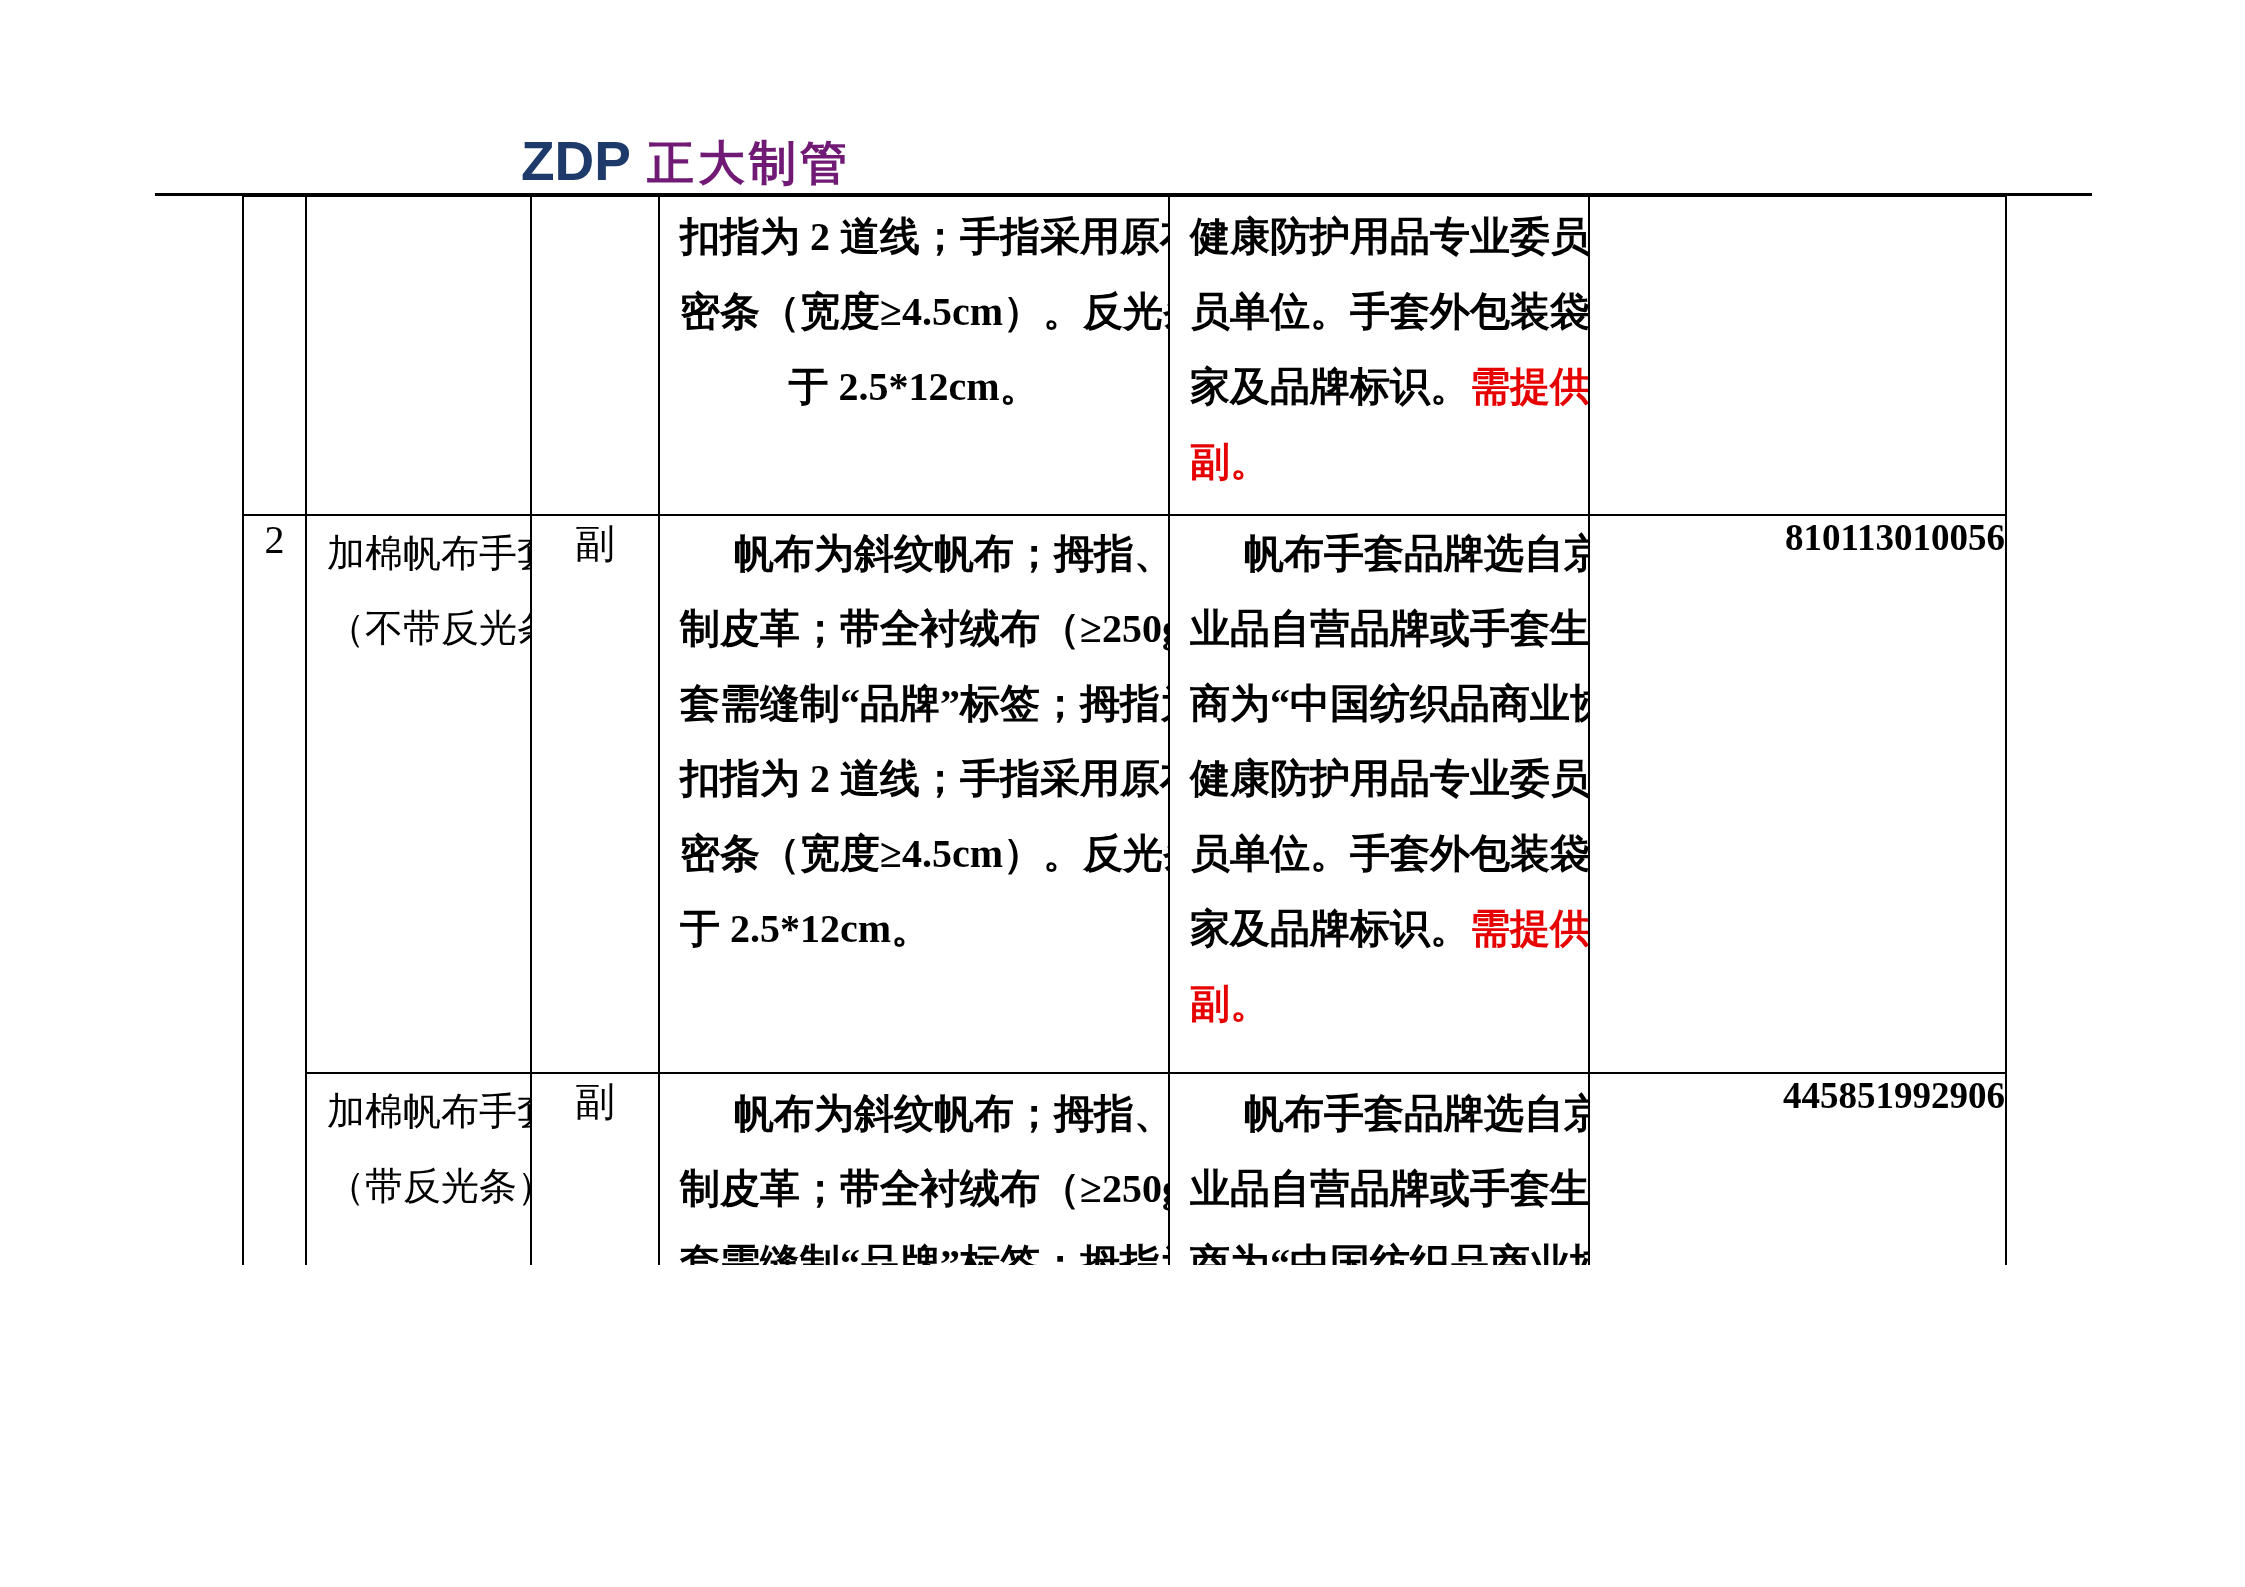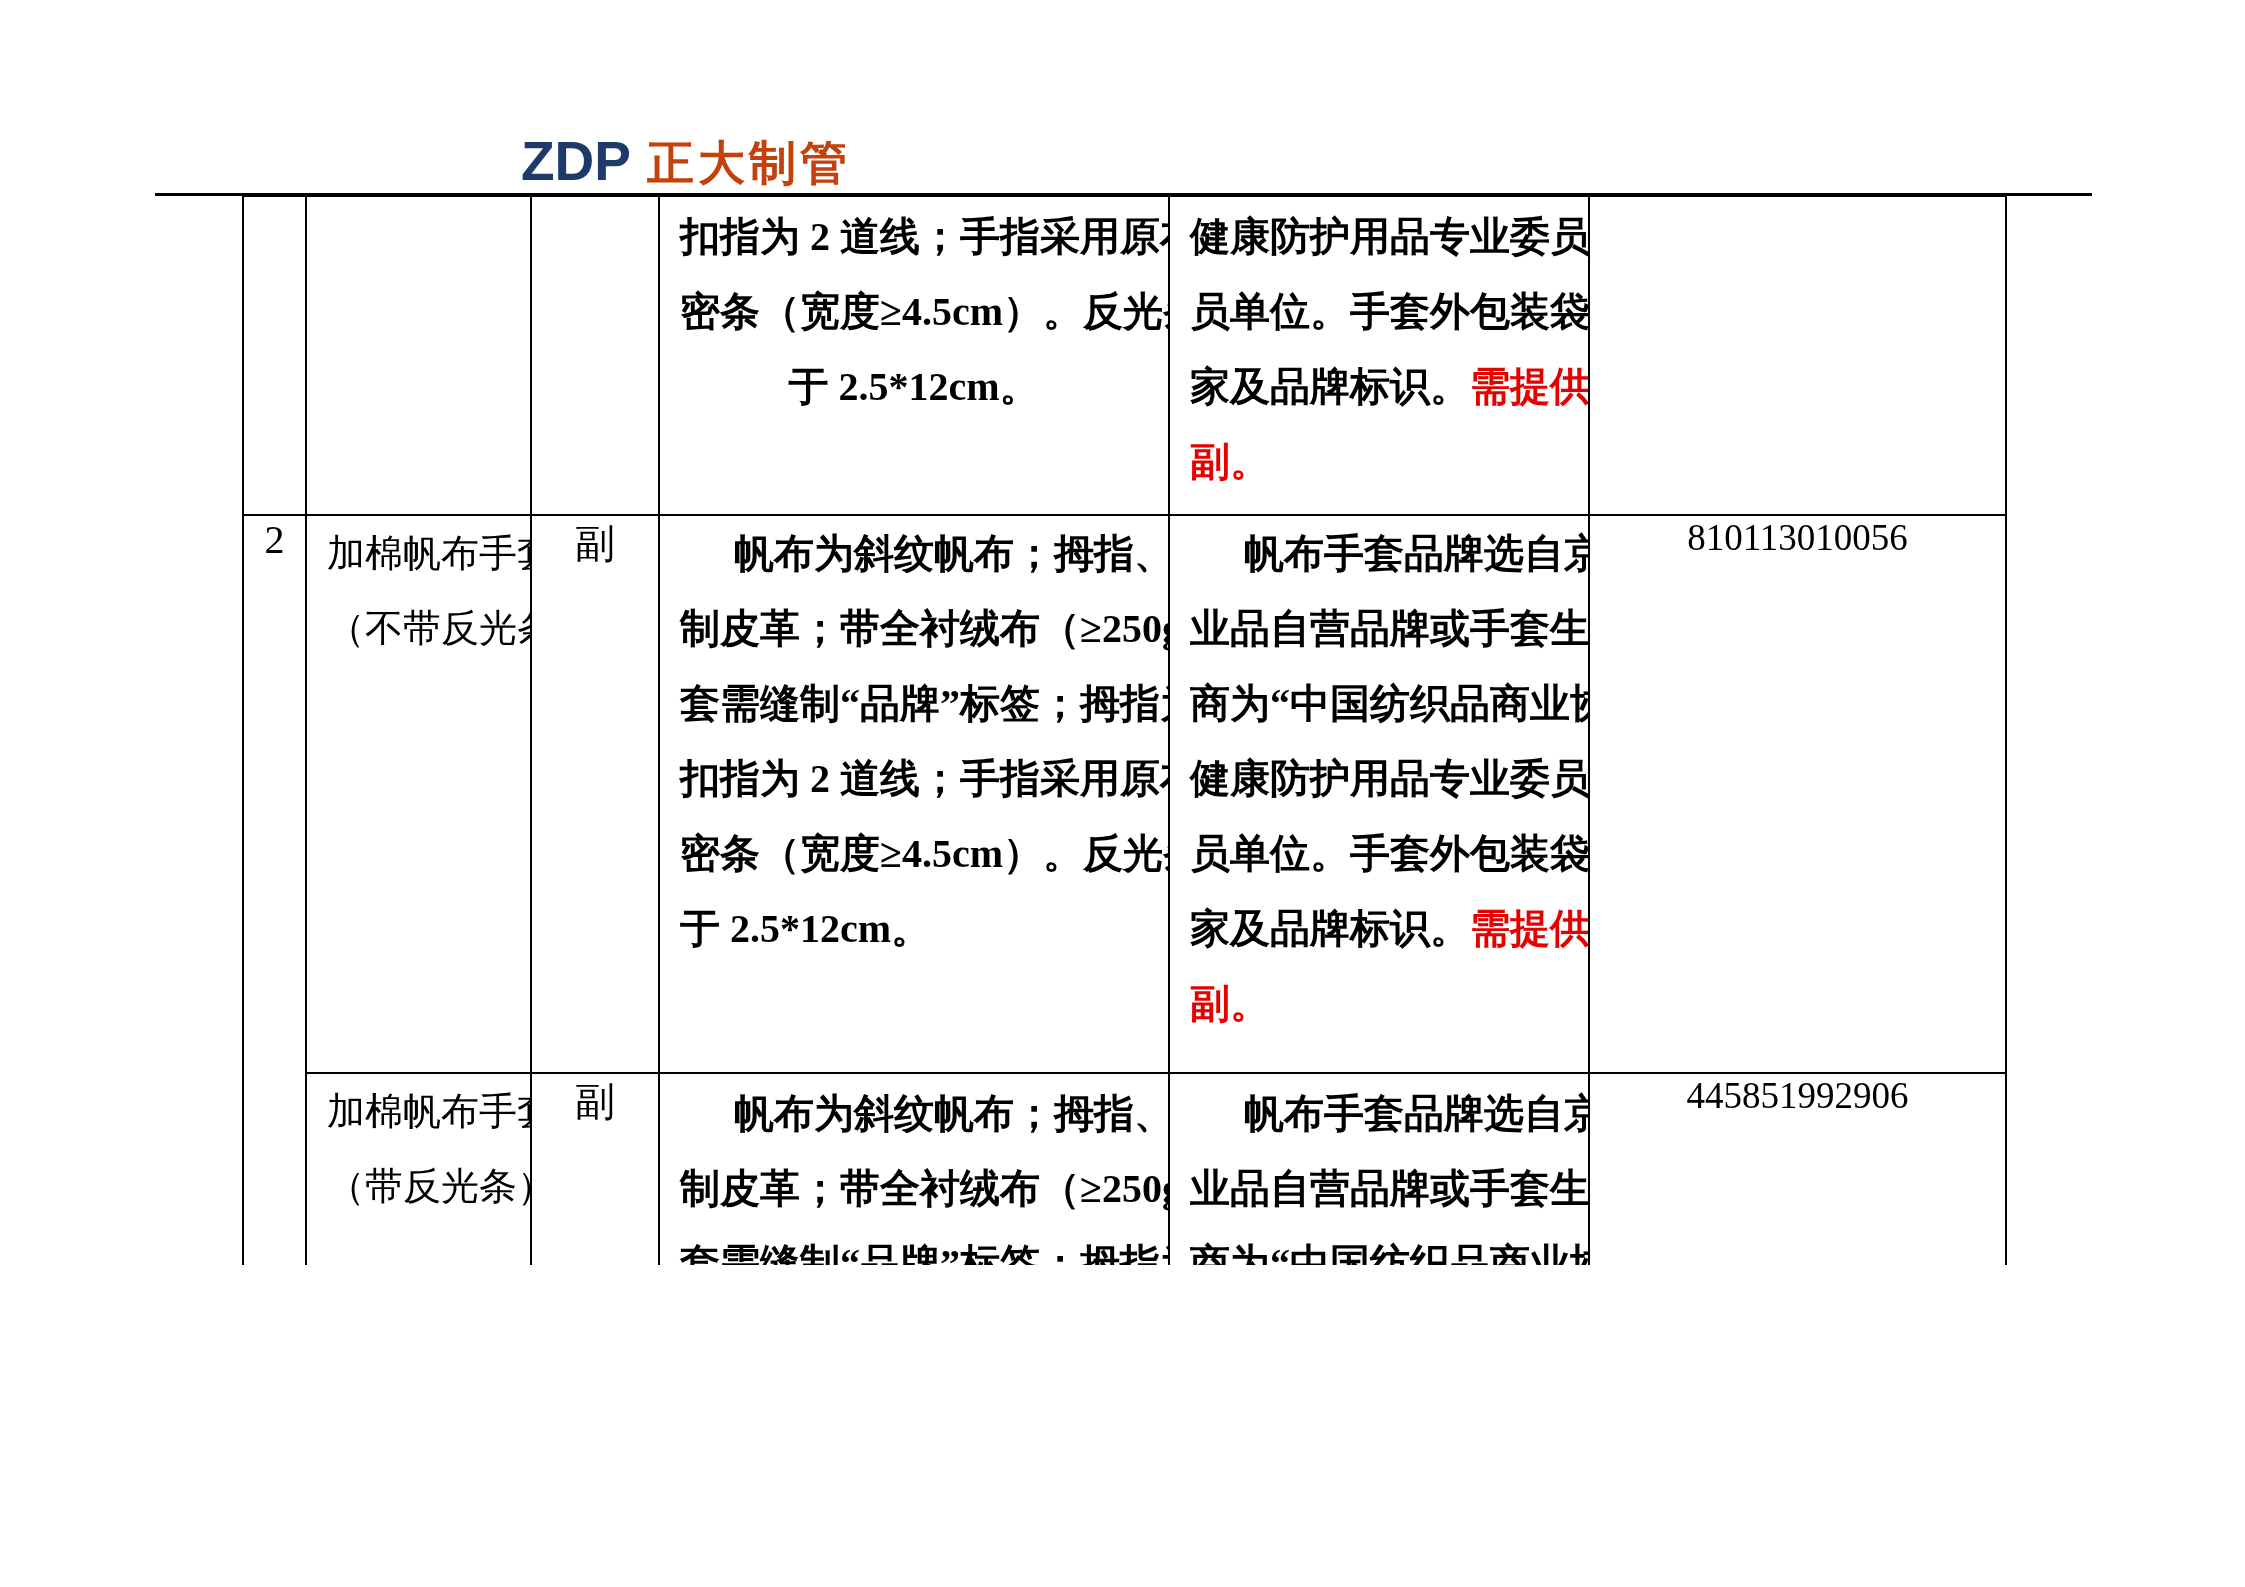--- a/index.html
+++ b/index.html
@@ -4,36 +4,36 @@
 <style>
   html,body{margin:0;padding:0;background:#ffffff;}
   .page{position:relative;width:2245px;height:1265px;background:#fff;overflow:hidden;
         font-family:"Liberation Serif",serif;color:#000;}
 
   
   .logo{position:absolute;left:521px;top:134px;height:52px;display:flex;align-items:flex-end;gap:16px;}
   .zdp{font-family:"Liberation Sans",sans-serif;font-weight:900;font-size:55px;line-height:50px;
        color:#1d3a6b;letter-spacing:0px;position:relative;}
   .zname{font-family:"Liberation Sans",sans-serif;font-weight:700;font-size:47px;line-height:47px;
-         color:#c2410c;letter-spacing:4px;}
+         color:#701a75;letter-spacing:4px;}
   .slogan{position:absolute;left:1438px;top:146px;font-size:37px;font-weight:700;color:#17355f;
           letter-spacing:3px;font-family:"Liberation Serif",serif;}
   .hrule{position:absolute;left:155px;top:193px;width:1937px;height:3px;background:#000;}
 
   
   table.items{position:absolute;left:242px;top:195px;width:1763px;border-collapse:collapse;
               table-layout:fixed;}
   table.items td{border:2px solid #000;padding:0;vertical-align:top;overflow:hidden;}
   tr.r1{height:319px;}
   tr.r2a{height:558px;}
   tr.r2b{height:225px;}
 
   td.numcell{vertical-align:middle;text-align:center;font-size:40px;}
   td.unitcell{vertical-align:middle;text-align:center;font-size:40px;}
-  td.codecell{vertical-align:middle;text-align:center;font-size:37px;font-weight:400;
+  td.codecell{vertical-align:middle;text-align:right;font-size:37px;font-weight:700;
               font-family:"Liberation Serif",serif;}
 
   .cellbox{display:flex;flex-direction:column;height:100%;padding:0 20px;}
   .vtop{justify-content:flex-start;padding-top:2px;}
   .vmid{justify-content:center;}
 
   .line{height:75px;line-height:75px;font-size:40px;font-weight:700;white-space:nowrap;
         text-align:justify;text-align-last:justify;}
   .line.l{text-align:left;text-align-last:left;}
   .line.c{text-align:center;text-align-last:center;}

